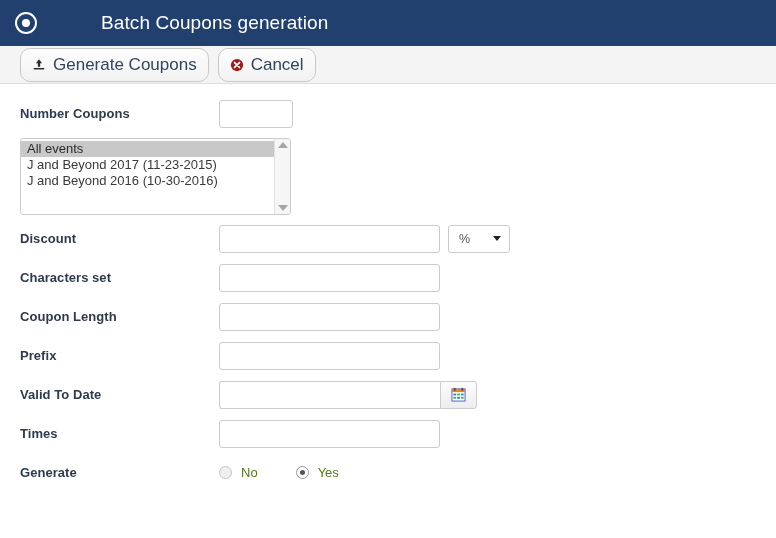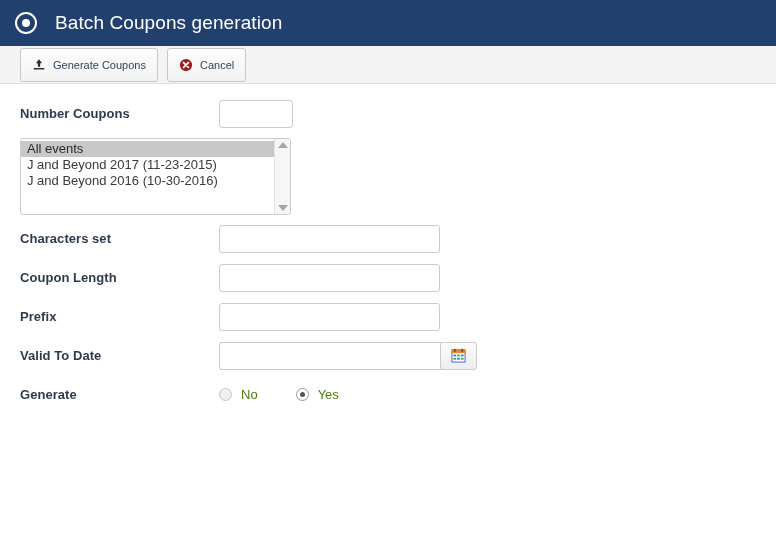--- a/index.html
+++ b/index.html
@@ -16,20 +16,21 @@
   }
 
   
   .titlebar {
     height: 46px;
     background: #21406d;
     display: flex;
     align-items: center;
     padding: 0 0 0 14px;
     box-sizing: border-box;
+    gap: 46px;
   }
   .titlebar-icon {
     width: 24px;
     height: 24px;
     flex: 0 0 auto;
     display: block;
   }
   .titlebar-title {
     color: #ffffff;
     font-size: 19px;
@@ -50,22 +51,22 @@
     box-sizing: border-box;
   }
   .tb-btn {
     display: inline-flex;
     align-items: center;
     height: 34px;
     padding: 0 11px;
     margin-right: 9px;
     background: linear-gradient(to bottom, #fdfdfd 0%, #f2f2f2 100%);
     border: 1px solid #c8c8c8;
-    border-radius: 3px;
-    font-size: 11px;
+    border-radius: 10px;
+    font-size: 17px;
     color: #31455e;
     box-sizing: border-box;
     cursor: pointer;
     white-space: nowrap;
   }
   .tb-btn .tb-icon {
     width: 14px;
     height: 14px;
     margin-right: 7px;
     flex: 0 0 auto;
@@ -287,20 +288,30 @@
           <div class="lb-opt">J and Beyond 2016 (10-30-2016)</div>
         </div>
         <div class="lb-scroll">
           <div class="arw arw-up"></div>
           <div class="arw arw-down"></div>
         </div>
       </div>
     </div>
   </div>
 
+  <div class="row">
+    <div class="lbl">Discount</div>
+    <div class="ctrl">
+      <input class="txt txt-wide" type="text" value="" style="">
+      <div class="sel-unit">
+        <span>%</span>
+        <span class="caret"></span>
+      </div>
+    </div>
+  </div>
 
   <div class="row">
     <div class="lbl">Characters set</div>
     <div class="ctrl">
       <input class="txt txt-wide" type="text" value="" style="">
     </div>
   </div>
 
   <div class="row">
     <div class="lbl">Coupon Length</div>
@@ -331,20 +342,26 @@
           <rect x="6.5" y="7" width="3" height="2" fill="#3bb54a"></rect>
           <rect x="10.5" y="7" width="3" height="2" fill="#3b7ddd"></rect>
           <rect x="2.5" y="10.5" width="3" height="2" fill="#3bb54a"></rect>
           <rect x="6.5" y="10.5" width="3" height="2" fill="#3b7ddd"></rect>
           <rect x="10.5" y="10.5" width="3" height="2" fill="#3bb54a"></rect>
         </svg>
       </div>
     </div>
   </div>
 
+  <div class="row">
+    <div class="lbl">Times</div>
+    <div class="ctrl">
+      <input class="txt txt-wide" type="text" value="" style="">
+    </div>
+  </div>
 
   <div class="row">
     <div class="lbl">Generate</div>
     <div class="ctrl">
       <div class="radio-group">
         <div class="radio-item">
           <span class="radio-dot"></span>
           <span class="radio-label">No</span>
         </div>
         <div class="radio-item">

